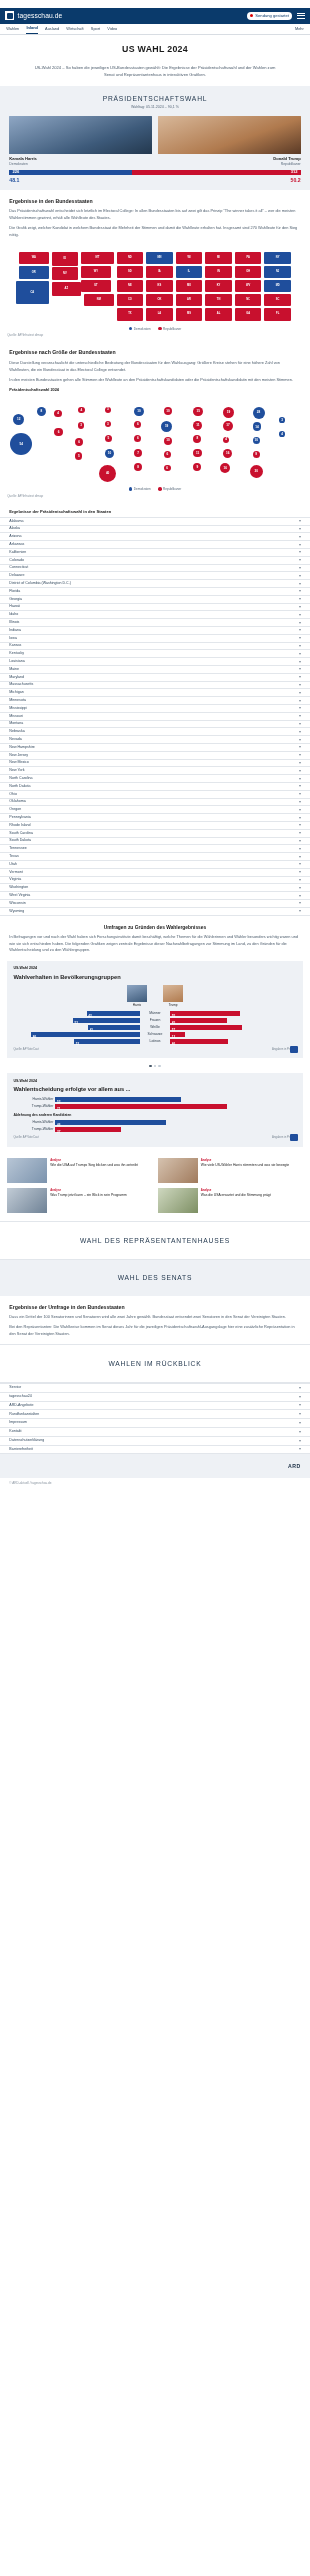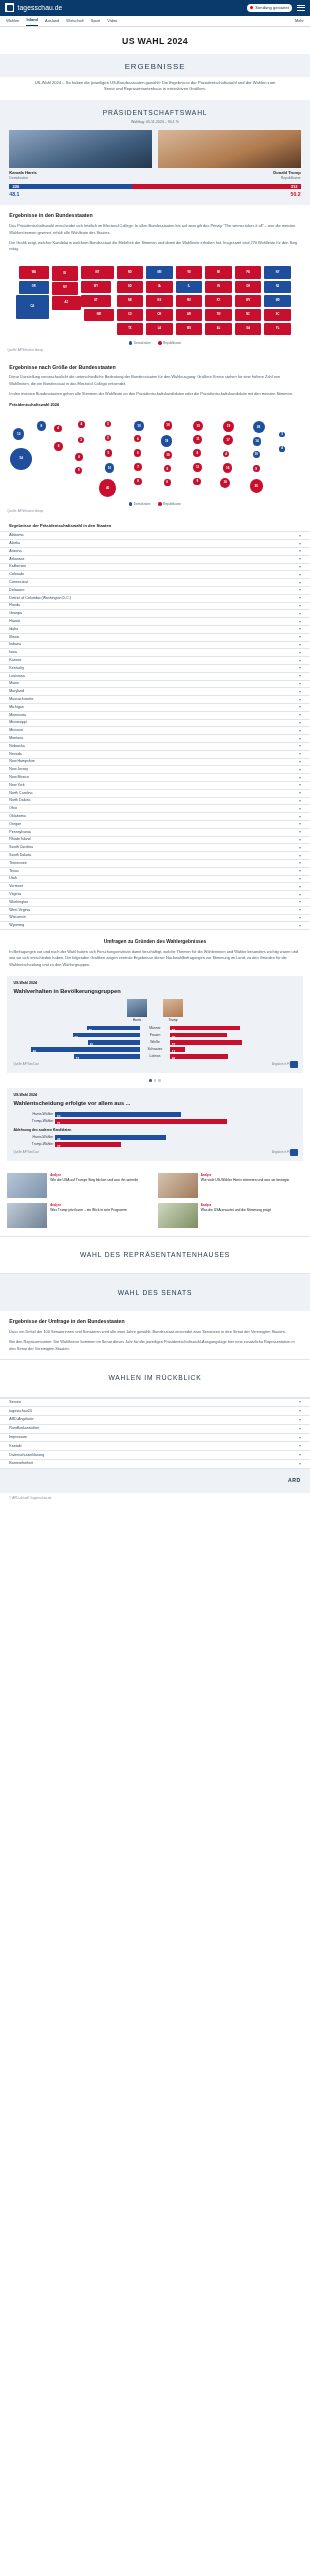--- a/index.html
+++ b/index.html
@@ -6,21 +6,21 @@
   * { box-sizing: border-box; }
   html, body { margin:0; padding:0; }
   body {
     width:310px;
     font-family:"Liberation Sans", sans-serif;
     background:#ffffff;
     color:#1a1a1a;
     font-size:5.7px;
     line-height:1.45;
   }
-  .page { width:310px; margin:0 auto; }
+  .page { width:310px; margin:8px auto; }
 
   
   .topbar {
     height:15.5px; background:#0a3a6b; display:flex; align-items:center;
     padding:0 5.2px; justify-content:space-between;
   }
   .brand { display:flex; align-items:center; gap:3.1px; }
   .brand-sq { width:9.3px; height:9.3px; background:#ffffff; position:relative; }
   .brand-sq:after{ content:""; position:absolute; left:1.6px; top:1.6px; width:6.2px; height:6.2px;
       background:#0a3a6b; border-radius:1px; }
@@ -193,23 +193,20 @@
     <span class="nav-item">Ausland</span>
     <span class="nav-item">Wirtschaft</span>
     <span class="nav-item">Sport</span>
     <span class="nav-item">Video</span>
     <span class="spacer"></span>
     <span class="nav-item">Mehr</span>
   </div>
 
   <div class="page-title">US WAHL 2024</div>
 
-  <div class="band">
-    <h2>ERGEBNISSE</h2>
-  </div>
   <div class="lead">US-Wahl 2024 – So haben die jeweiligen US-Bundesstaaten gewählt: Die Ergebnisse der Präsidentschaftswahl und der Wahlen zum Senat und Repräsentantenhaus in interaktiven Grafiken.</div>
 
   <div class="section-head">
     <h3>PRÄSIDENTSCHAFTSWAHL</h3>
     <div class="sub">Wahltag: 05.11.2024 – 90,1 %</div>
   </div>
 
   <div class="cands">
     <div class="cand dem">
       <div class="photo"></div>

